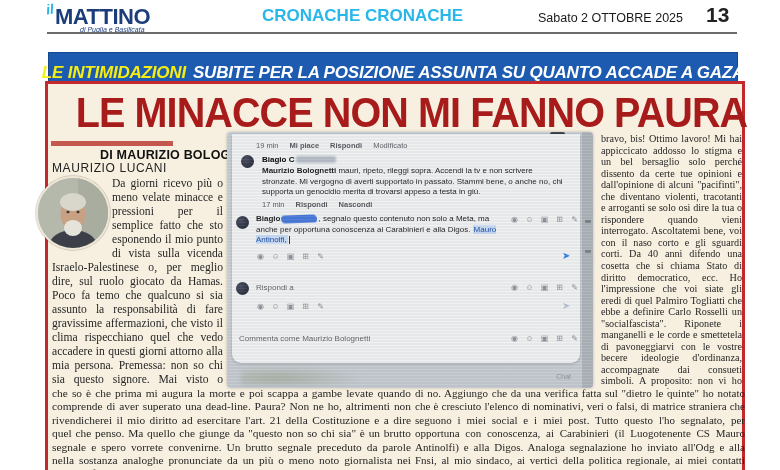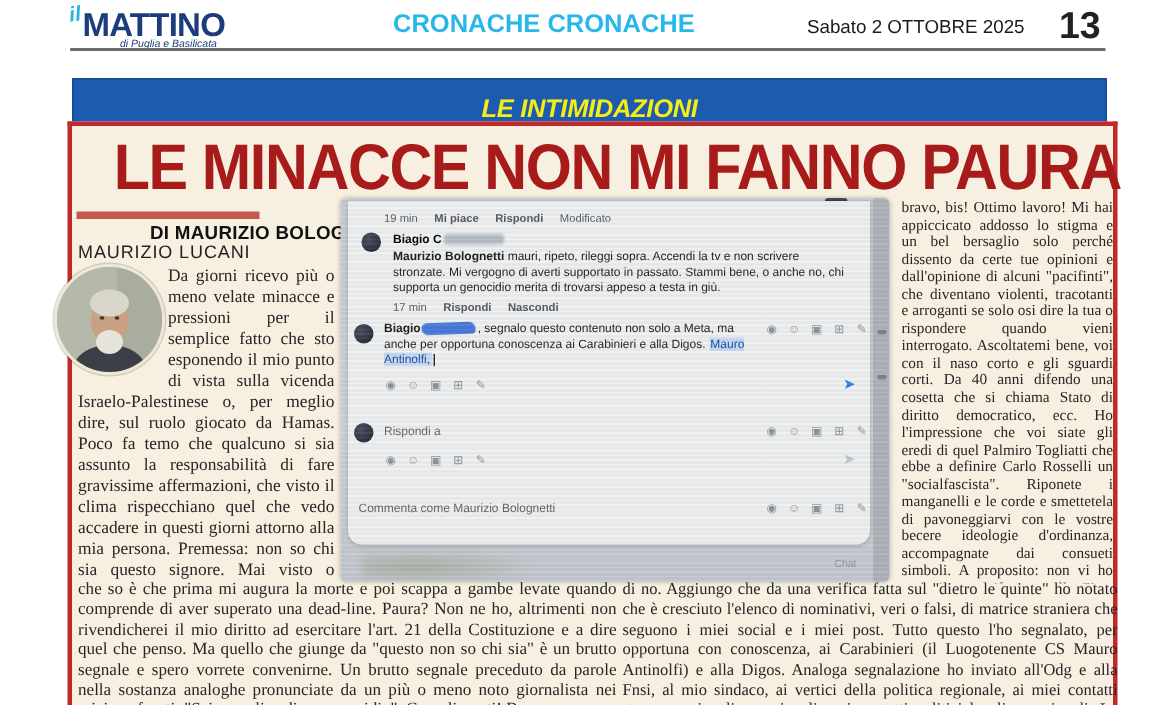--- a/index.html
+++ b/index.html
@@ -8,21 +8,21 @@
   .abs { position:absolute; }
 
   
   .logo-wrap { left:46px; top:3px; width:130px; height:30px; }
   .logo-il { position:absolute; left:0px; top:-2px; color:#2ab4e8; font-weight:bold; font-style:italic; font-size:14px; transform:rotate(-8deg); }
   .logo-main { position:absolute; left:9px; top:1px; color:#1c3d7c; font-weight:800; font-size:22px; letter-spacing:-0.5px; }
   .logo-sub { position:absolute; left:34px; top:23px; color:#1c3d7c; font-style:italic; font-size:7px; }
   .logo-underline { position:absolute; left:1px; top:29px; width:130px; height:2px; background:#1c3d7c; }
   .section-title { left:262px; top:6px; color:#29b7ea; font-weight:800; font-size:17px; letter-spacing:0px; }
   .edition-date { left:538px; top:11px; color:#1a1a1a; font-size:12.5px; }
-  .page-number { left:706px; top:3px; color:#222; font-weight:800; font-size:25px; }
+  .page-number { left:706px; top:3px; color:#222; font-weight:800; font-size:21px; }
   .header-rule { left:47px; top:32px; width:690px; height:1.5px; background:#6b6b6b; }
 
   
   .kicker { left:48px; top:52px; width:690px; height:42px; background:#1d5bb1; border:1px solid #16488f;
             display:flex; align-items:center; justify-content:center; gap:7px; }
   .kicker span { font-weight:800; font-style:italic; font-size:17px; letter-spacing:-0.2px; white-space:nowrap; }
   .kicker-highlight { color:#f6ee12; }
   .kicker-rest { color:#ffffff; }
 
   
@@ -86,20 +86,21 @@
   <span class="logo-sub">di Puglia e Basilicata</span>
   <span class="logo-underline"></span>
 </div>
 <div class="abs section-title">CRONACHE CRONACHE</div>
 <div class="abs edition-date">Sabato 2 OTTOBRE 2025</div>
 <div class="abs page-number">13</div>
 <div class="abs header-rule"></div>
 
 <div class="abs kicker">
   <span class="kicker-highlight">LE INTIMIDAZIONI</span>
+  <span class="kicker-rest">SUBITE PER LA POSIZIONE ASSUNTA SU QUANTO ACCADE A GAZA</span>
 </div>
 
 <div class="abs article-frame"></div>
 <div class="abs headline">LE MINACCE NON MI FANNO PAURA</div>
 
 <div class="abs byline-bar"></div>
 <div class="abs byline-author">DI MAURIZIO BOLOGNETTI</div>
 <div class="abs byline-affiliation">MAURIZIO LUCANI</div>
 
 <div class="abs bodytext col-left">

